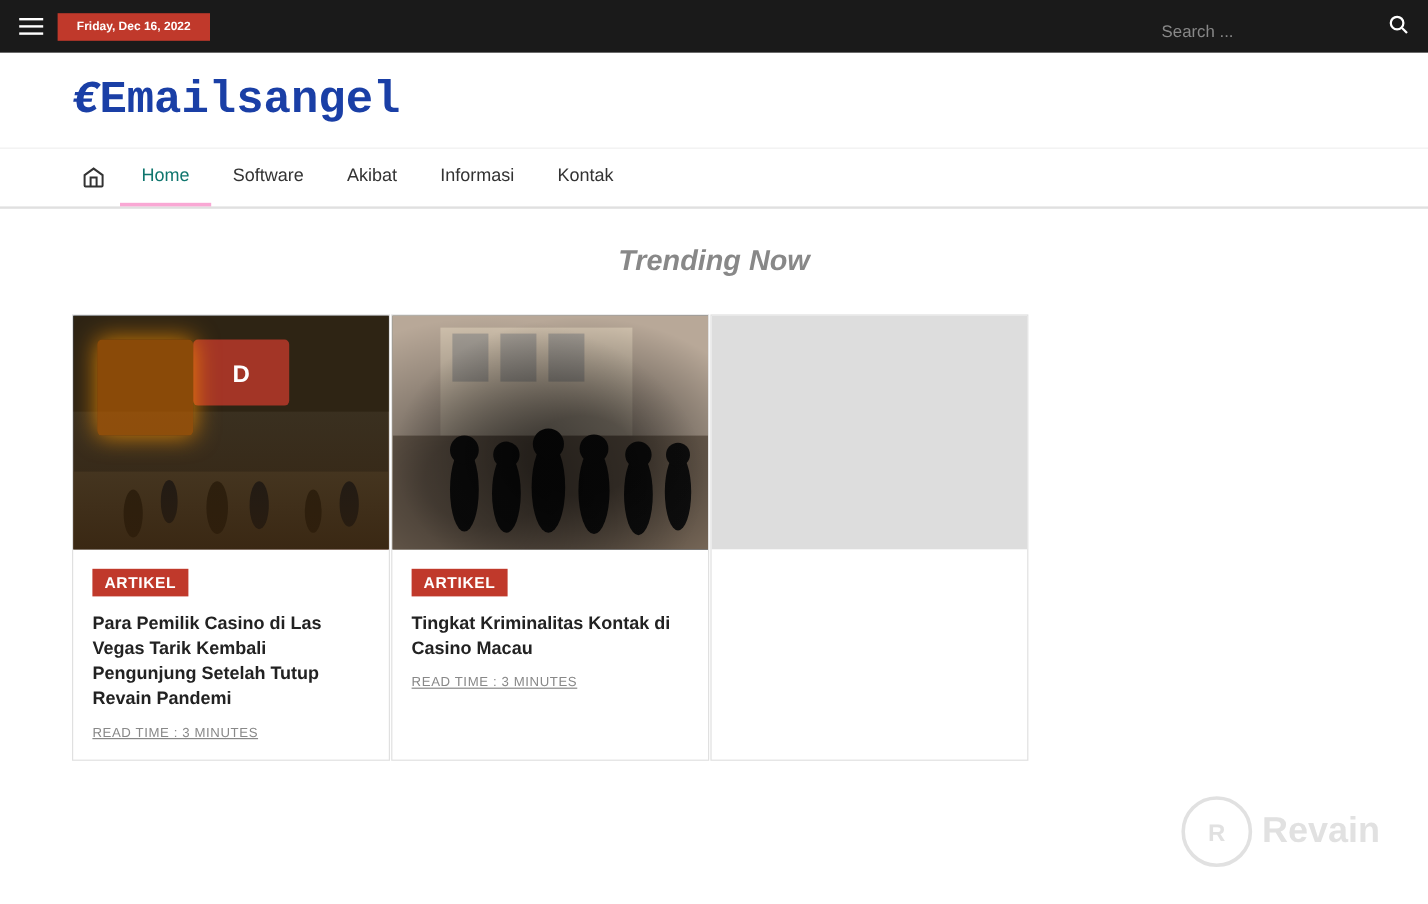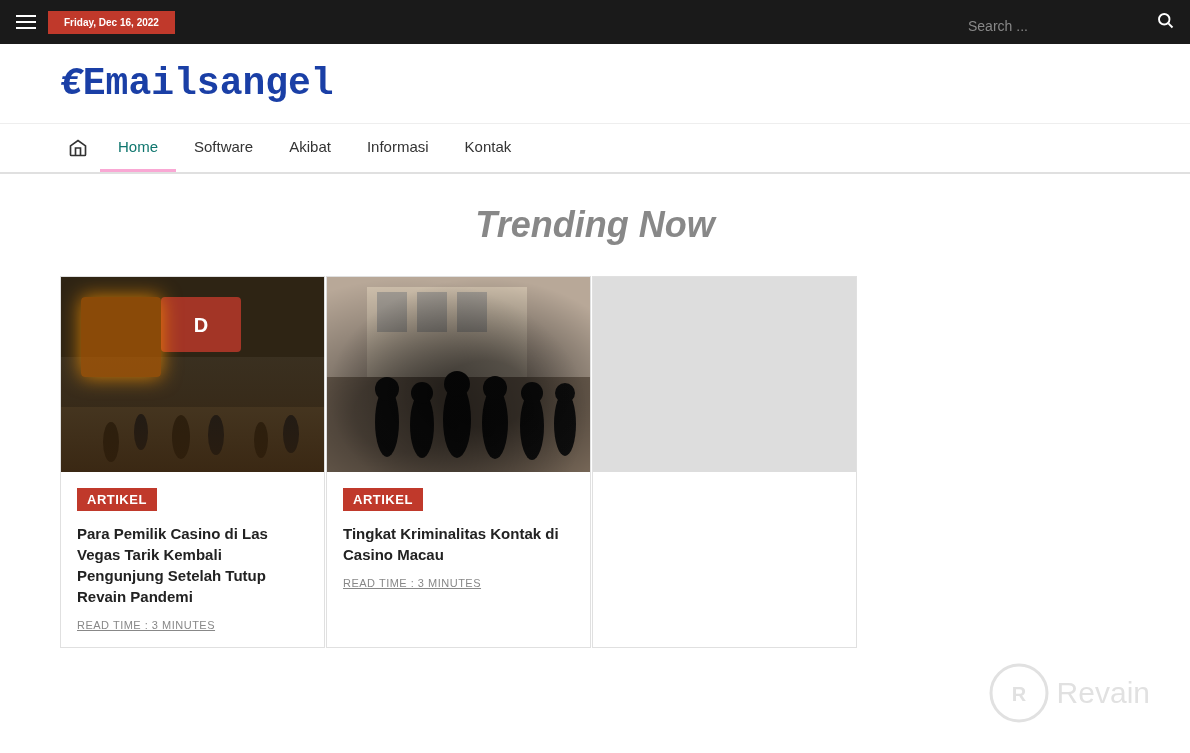--- a/index.html
+++ b/index.html
@@ -121,21 +121,21 @@
     }
 
     
     .main {
       padding: 30px 60px;
     }
 
     
     .trending-heading {
       text-align: center;
-      font-size: 36px;
+      font-size: 24px;
       font-weight: bold;
       color: #888;
       margin-bottom: 30px;
       font-style: italic;
     }
 
     
     .cards-grid {
       display: flex;
       gap: 0;
@@ -243,21 +243,21 @@
       align-items: center;
       gap: 8px;
       opacity: 0.25;
     }
     .revain-logo-icon {
       width: 60px;
       height: 60px;
     }
     .revain-text {
       font-size: 30px;
-      font-weight: normal;
+      font-weight: bold;
       color: #888;
       font-family: Arial, sans-serif;
     }
   </style>
 </head>
 <body>
 
 <div class="topbar">
   <div class="topbar-left">
     <div class="hamburger-icon">

